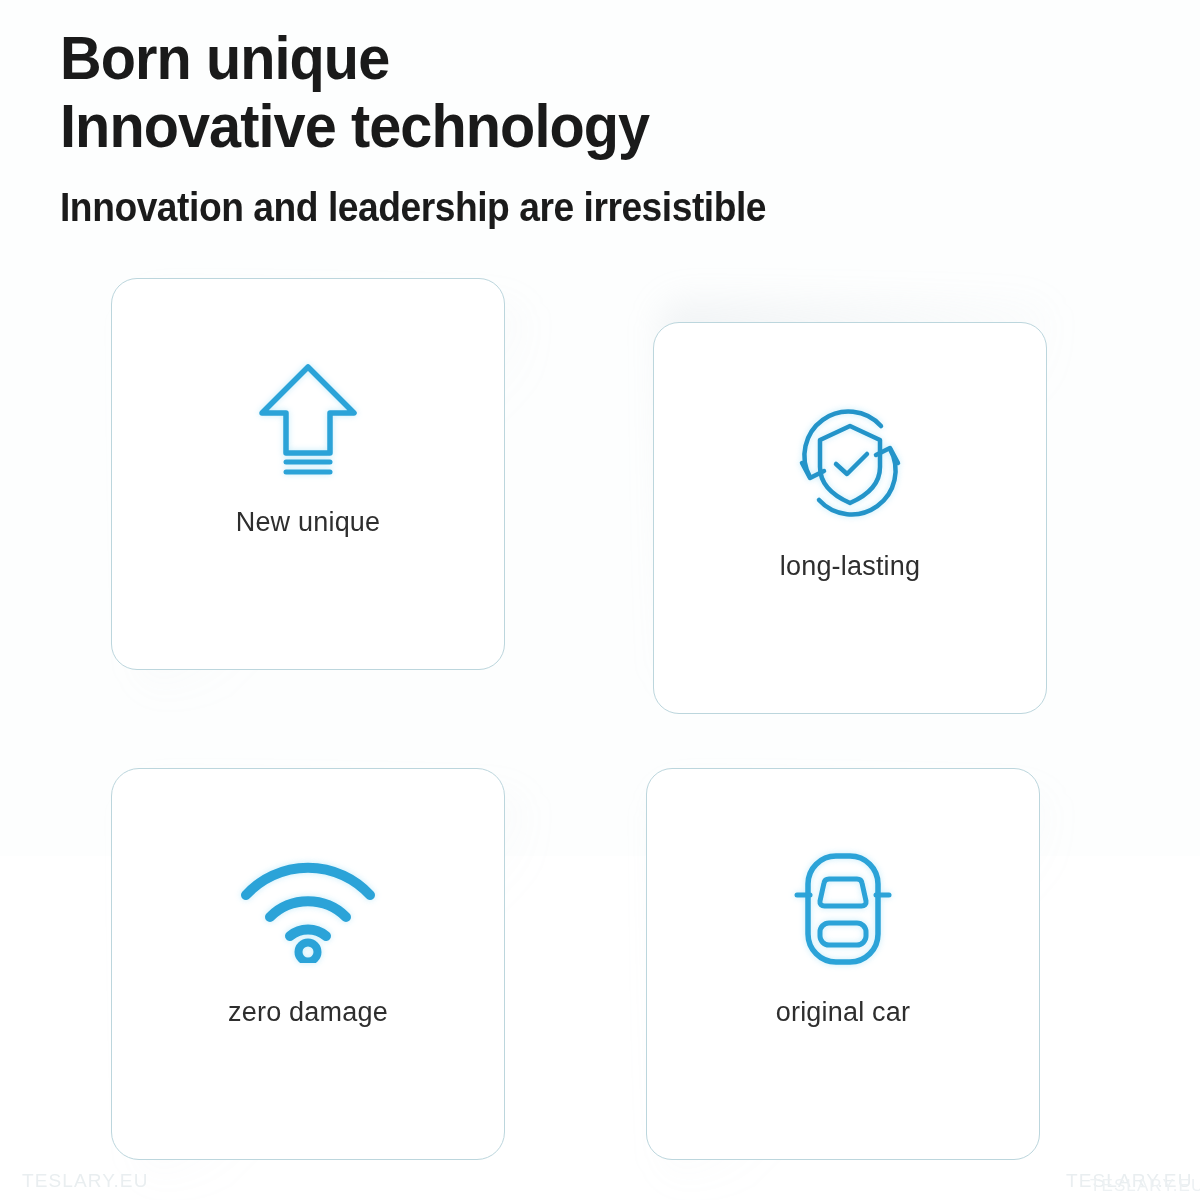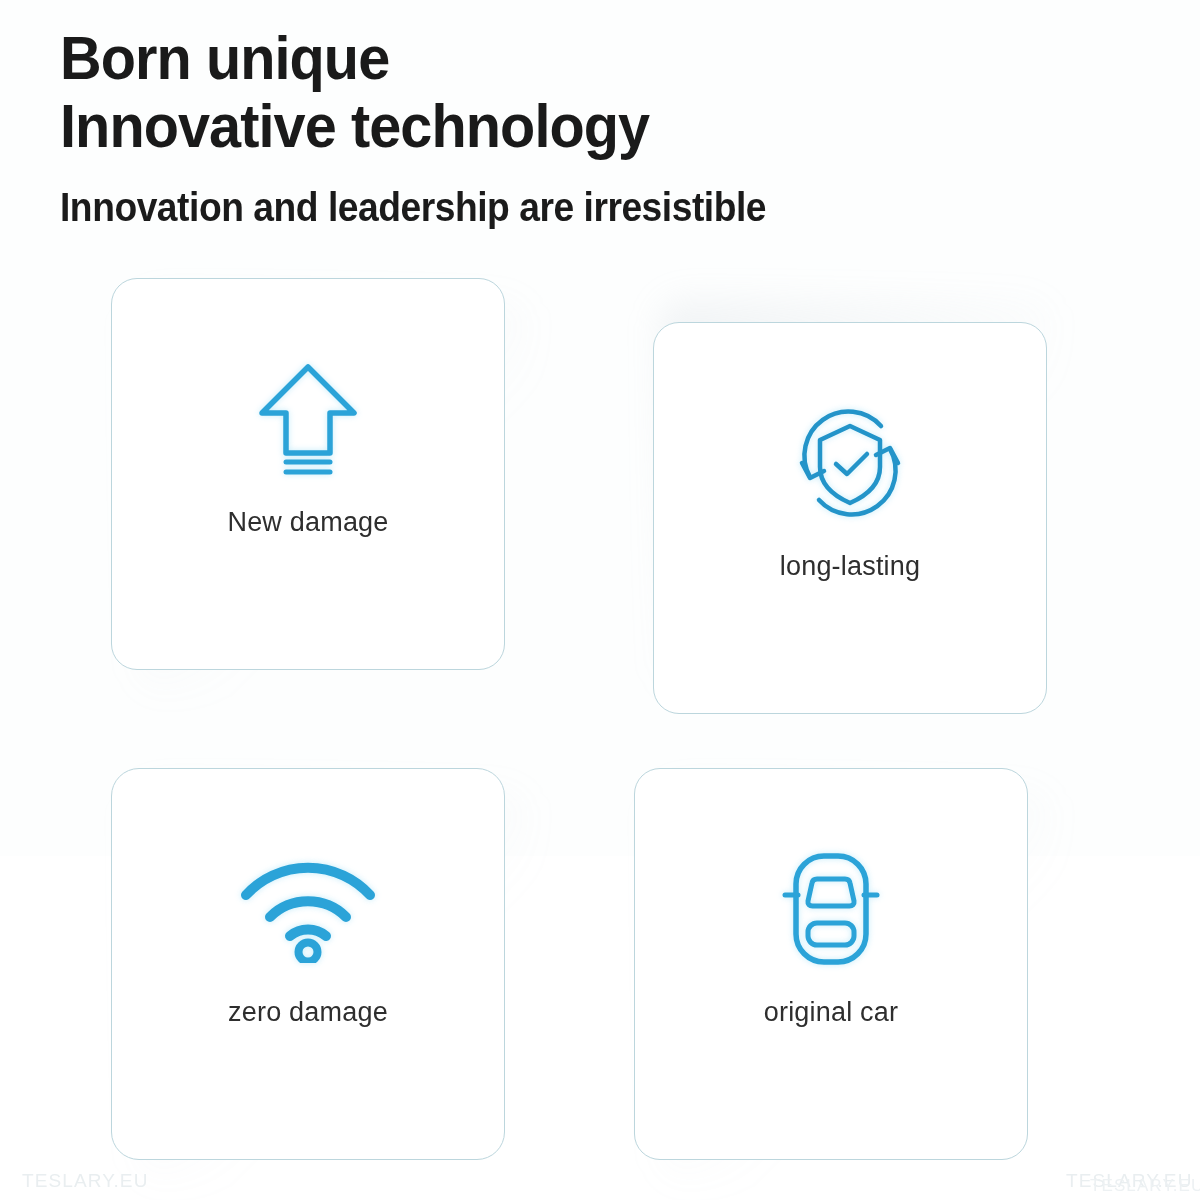--- a/index.html
+++ b/index.html
@@ -68,21 +68,21 @@
     height: 392px;
     border: 1.4px solid #bcd6dd;
     border-radius: 26px;
     background: #ffffff;
     box-sizing: border-box;
     overflow: visible;
   }
   .card.pos-0 { left: 0px;   top: 0px; }
   .card.pos-1 { left: 542px; top: 0px; margin-top: 44px; }
   .card.pos-2 { left: 0px;   top: 490px; border-radius: 28px; }
-  .card.pos-3 { left: 523px; top: 490px; text-align: right; }
+  .card.pos-3 { left: 535px; top: 490px; text-align: right; }
 
   
   .card-shadow {
     position: absolute;
     width: 394px;
     height: 392px;
     border-radius: 26px;
     background: linear-gradient(135deg, rgba(180,190,200,0.17), rgba(180,190,200,0.0) 62%);
     filter: blur(16px);
     z-index: 0;
@@ -158,21 +158,21 @@
 
     <div class="card pos-0">
       <div class="card-inner">
         <div class="card-icon">
           <svg width="104" height="116" viewBox="0 0 104 116" fill="none">
             <path d="M52 6 L98 52 L74 52 L74 92 L30 92 L30 52 L6 52 Z" stroke="#2ba3d8" stroke-width="5.5" stroke-linejoin="round" stroke-linecap="round" fill="none"></path>
             <line x1="30" y1="101" x2="74" y2="101" stroke="#2ba3d8" stroke-width="5" stroke-linecap="round"></line>
             <line x1="30" y1="111" x2="74" y2="111" stroke="#2ba3d8" stroke-width="5" stroke-linecap="round"></line>
           </svg>
         </div>
-        <div class="card-label">New damage</div>
+        <div class="card-label">New unique</div>
       </div>
     </div>
 
     <div class="card pos-1">
       <div class="card-inner">
         <div class="card-icon">
           <svg width="128" height="128" viewBox="0 0 128 128" fill="none">
 
             <path d="M24 78 A44 44 0 0 1 95 27" stroke="#2394c9" stroke-width="4.5" stroke-linecap="round" fill="none"></path>
             <path d="M104 50 A44 44 0 0 1 33 101" stroke="#2394c9" stroke-width="4.5" stroke-linecap="round" fill="none"></path>

